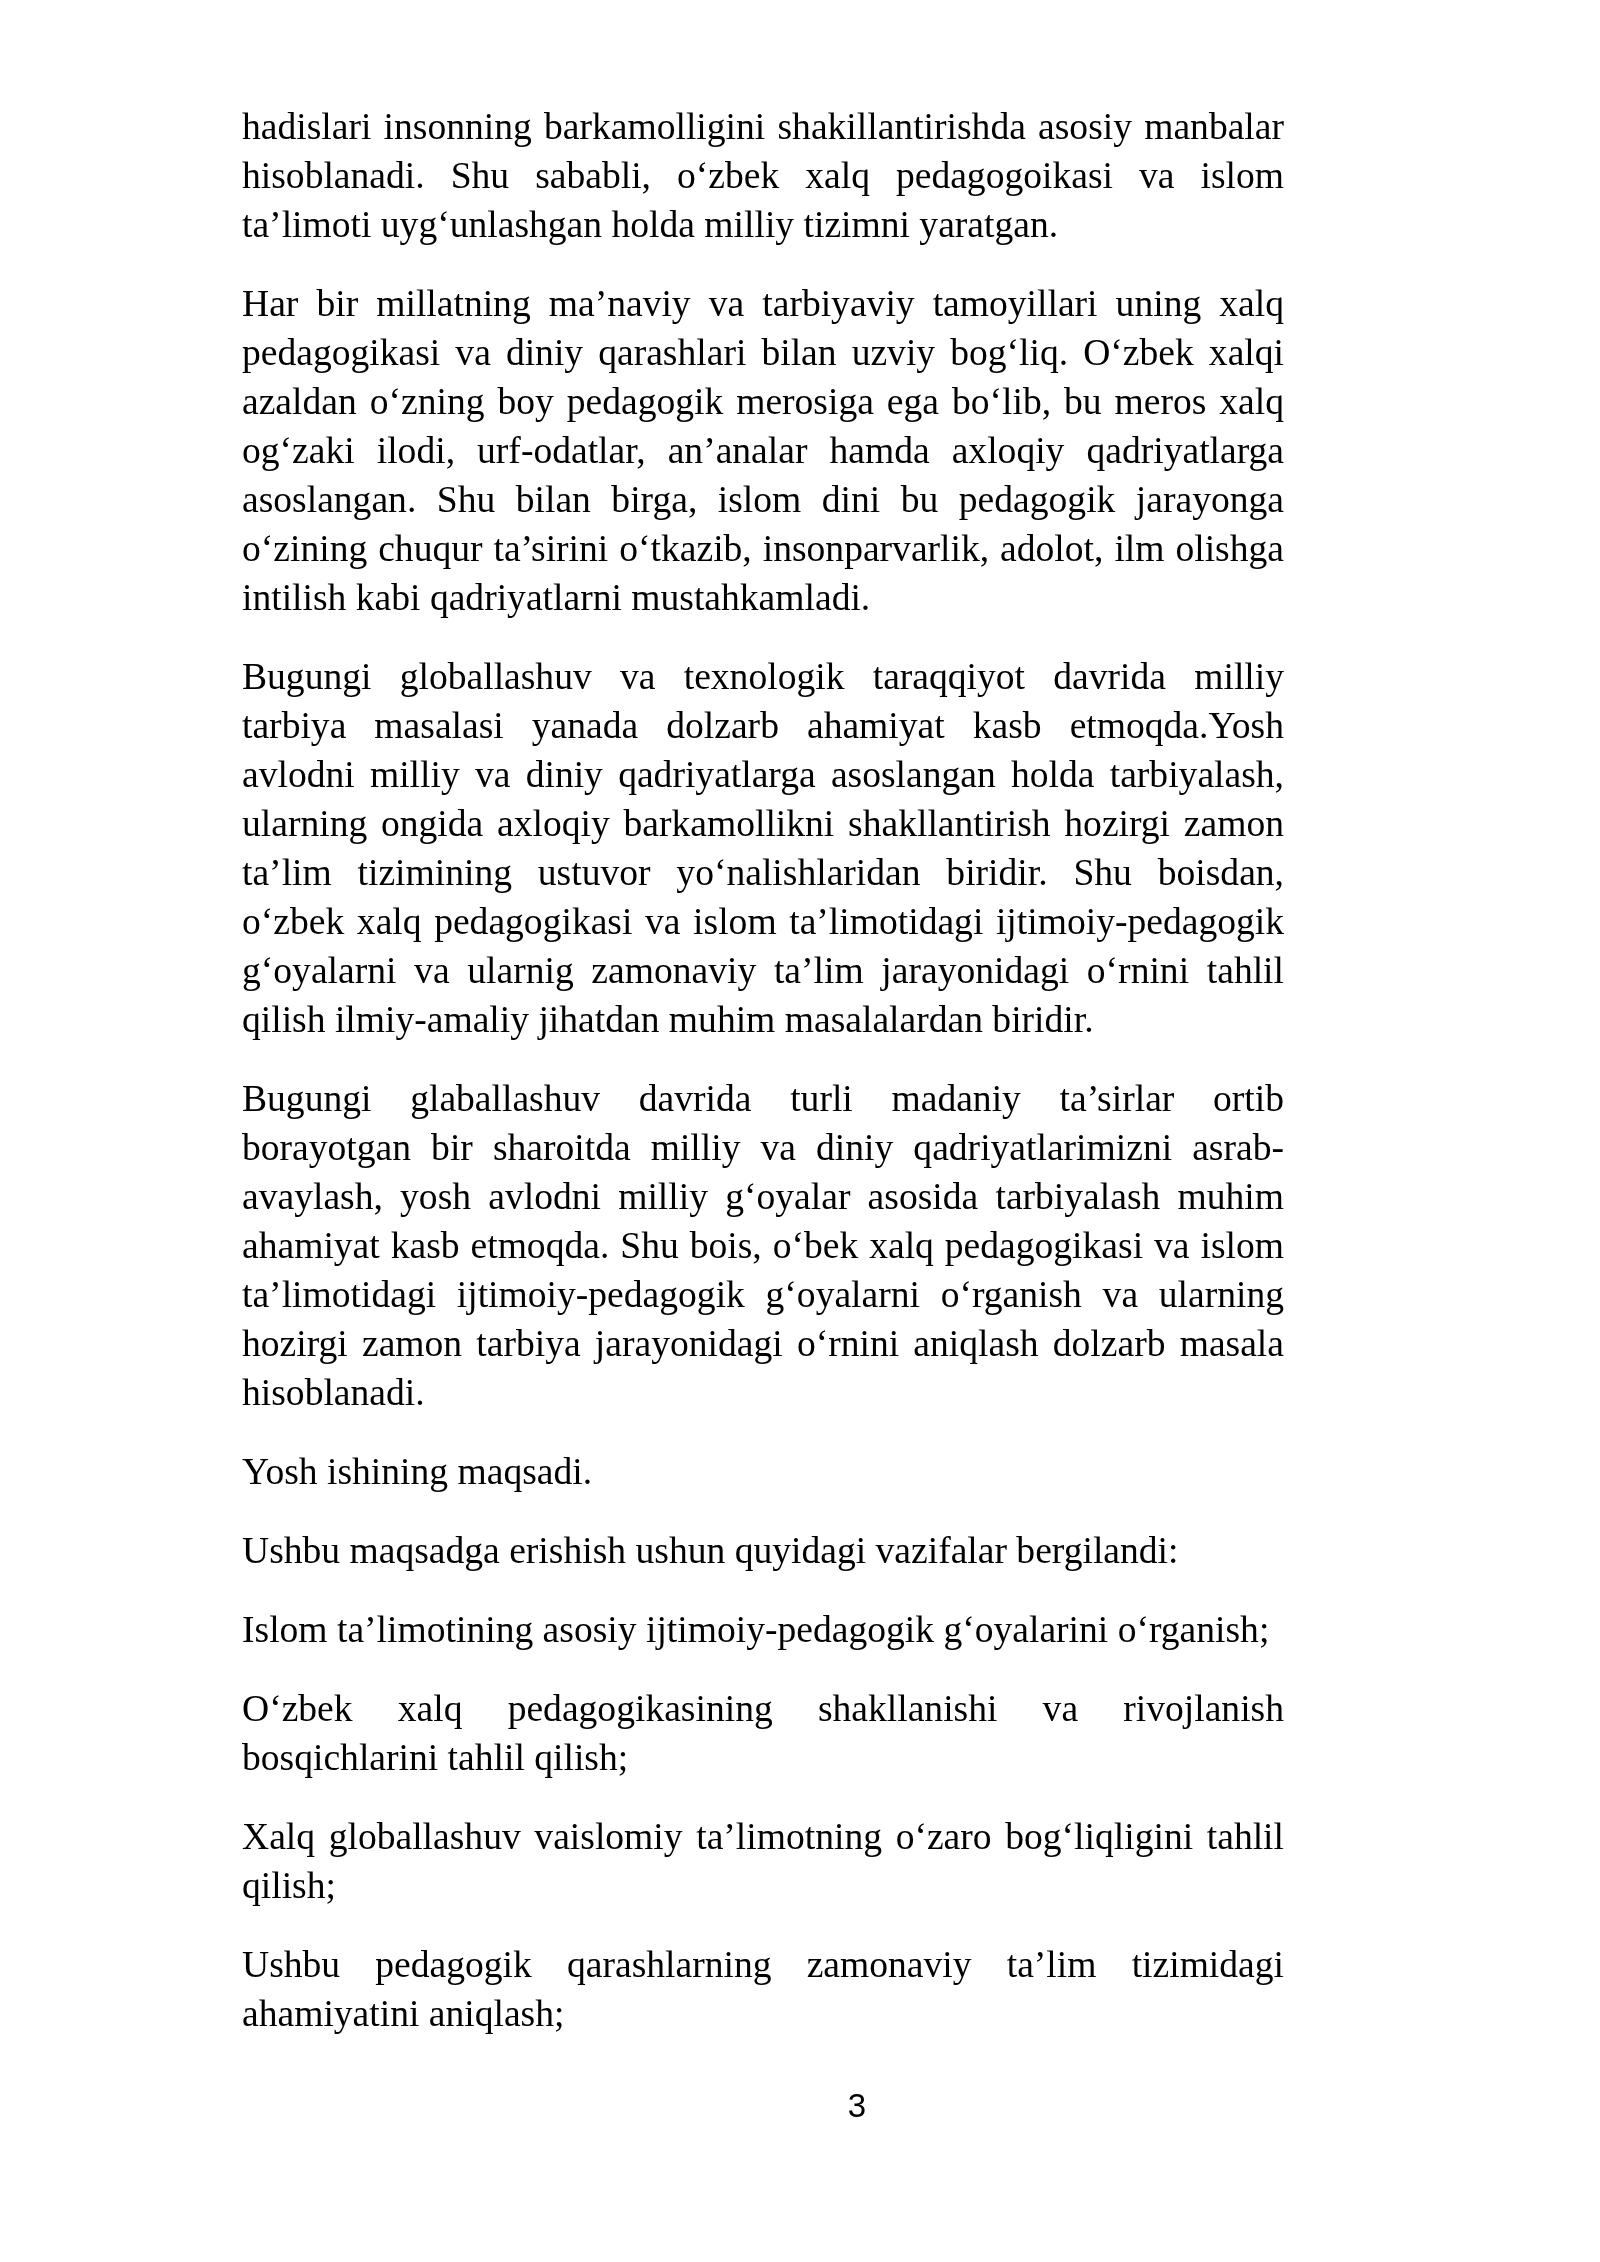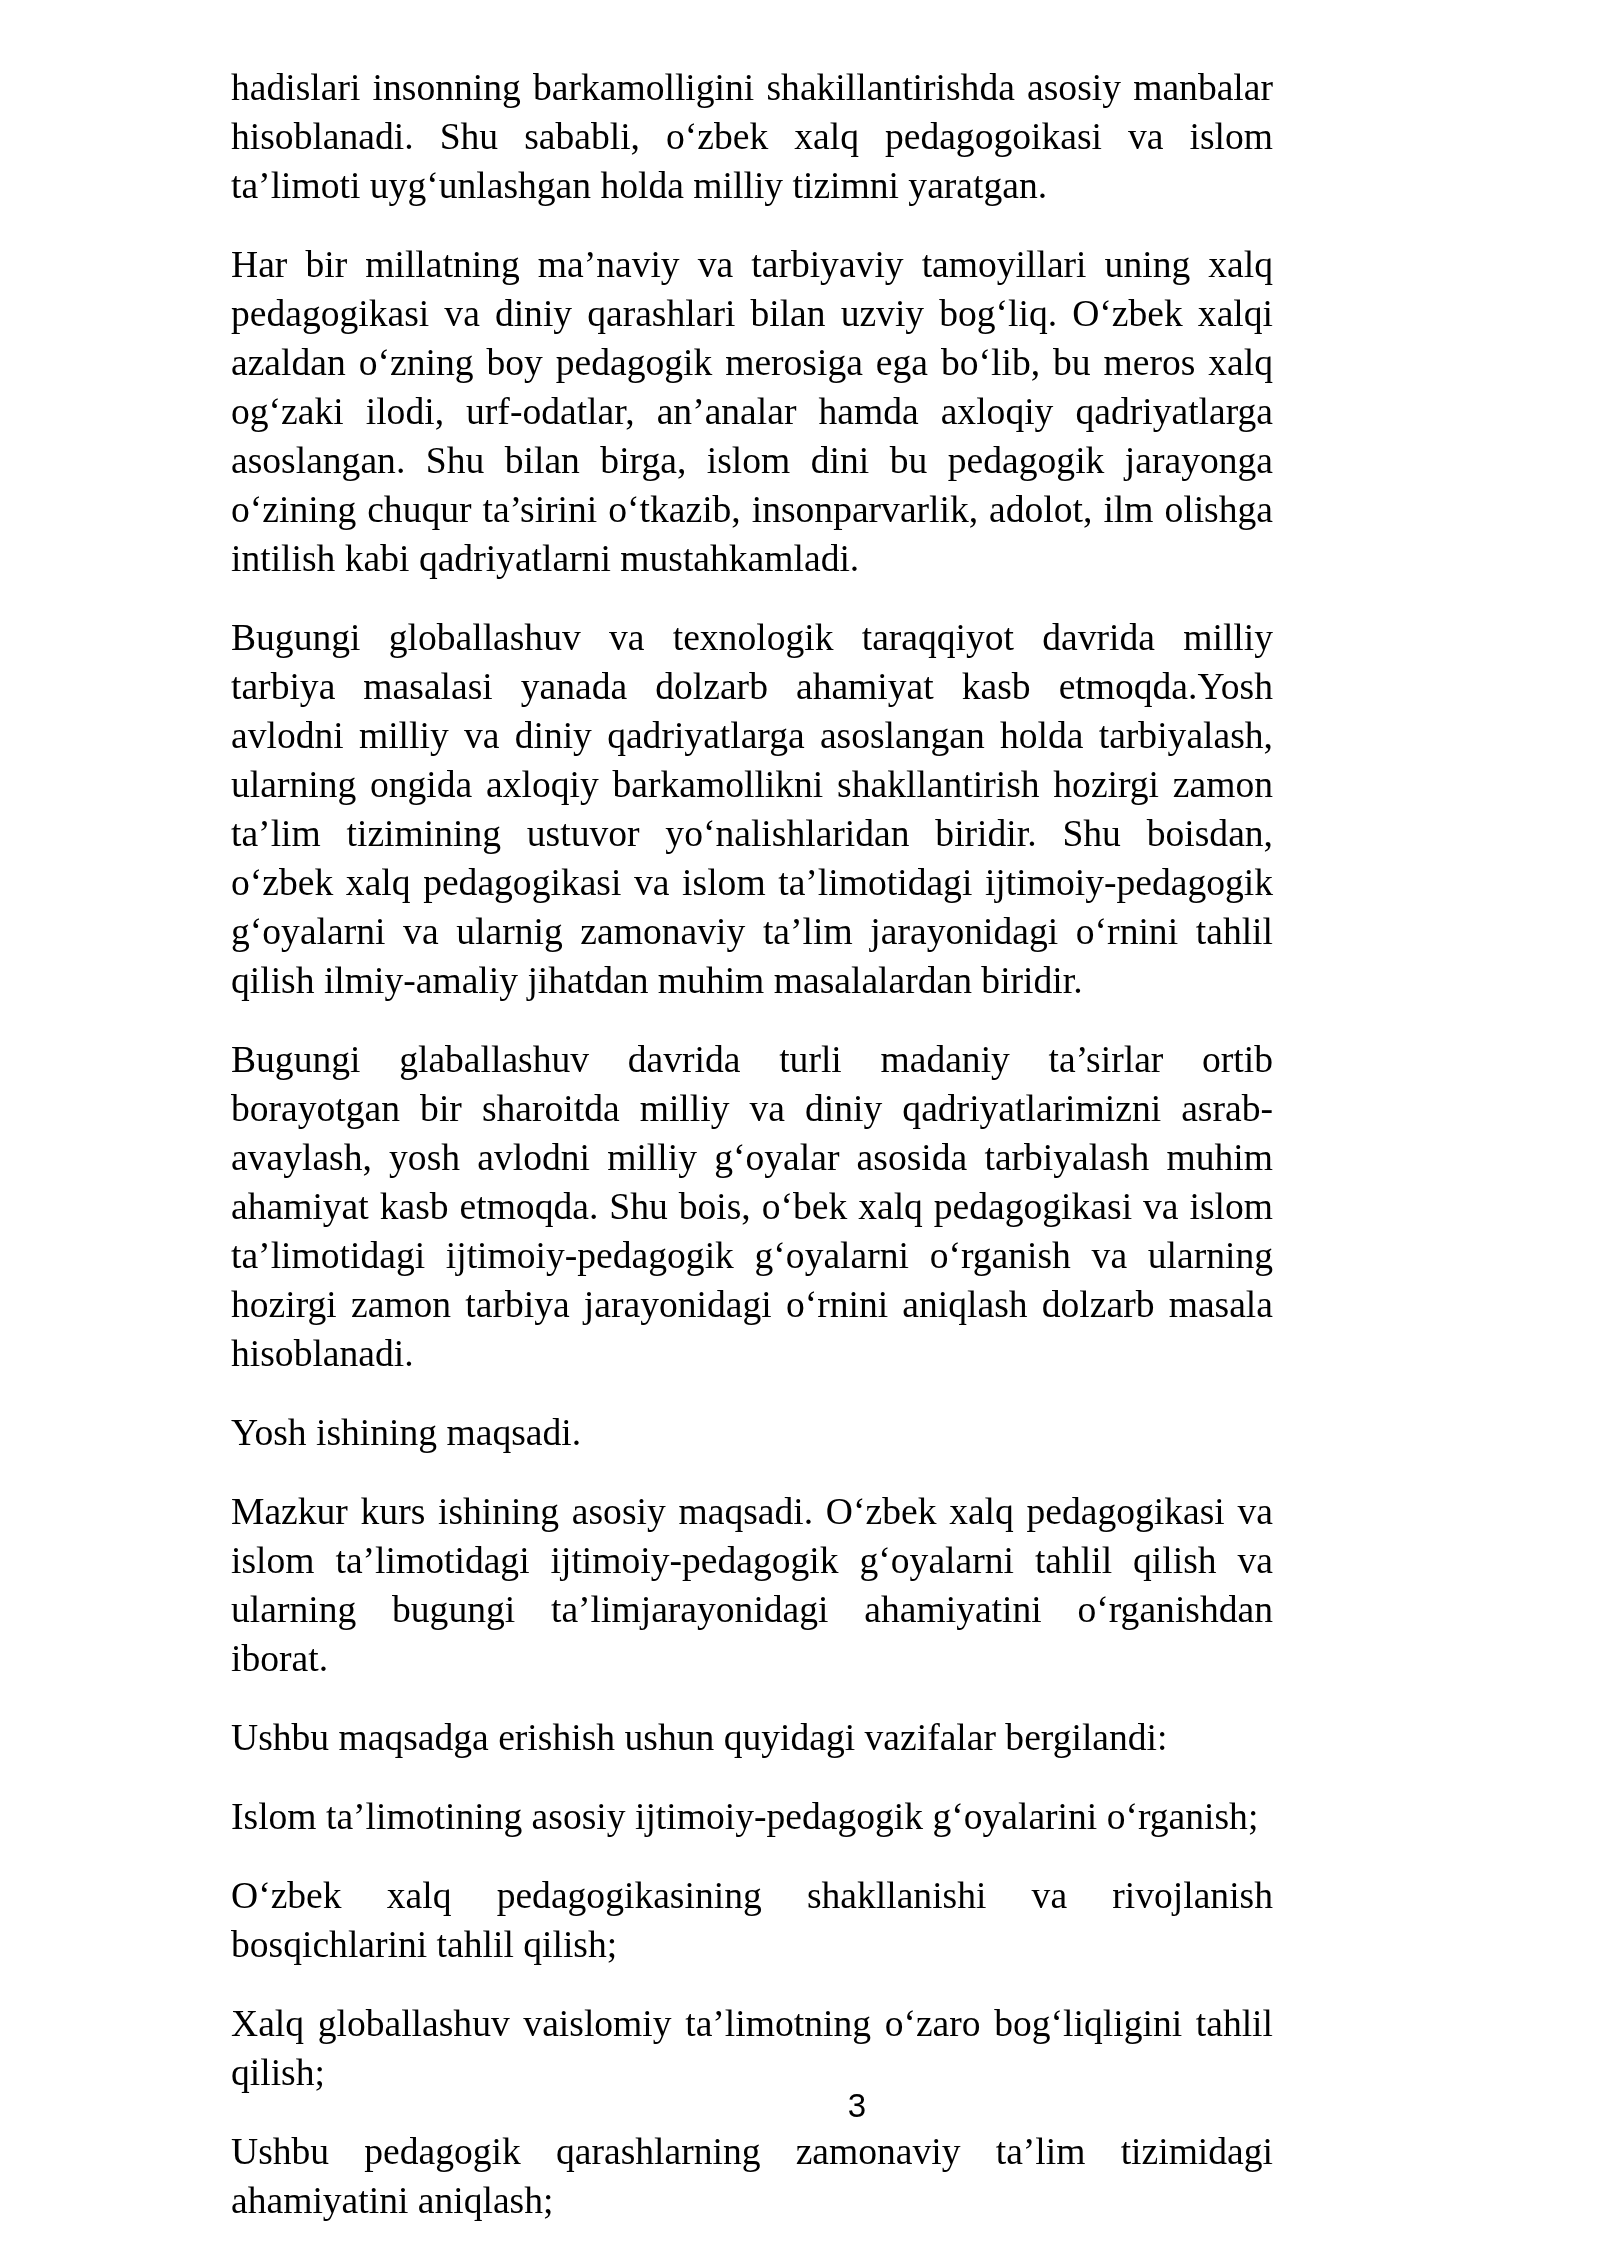--- a/index.html
+++ b/index.html
@@ -11,24 +11,24 @@
     width: 1600px;
     height: 2262px;
     position: relative;
     overflow: hidden;
     font-family: "Liberation Serif", serif;
     color: #000000;
   }
   .page-content {
     position: absolute;
     top: 0;
-    left: 3px;
+    left: 14px;
     width: 1384px;
     box-sizing: border-box;
-    padding: 63px 114px 0 228px;
+    padding: 102px 114px 0 228px;
   }
   p.para {
     margin: 0 0 30px 0;
     font-size: 37.6px;
     line-height: 49px;
     text-align: justify;
     text-justify: inter-word;
   }
   .b {
     font-weight: normal;
@@ -53,21 +53,20 @@
   <p class="para"><span>hadislari insonning barkamolligini shakillantirishda asosiy manbalar hisoblanadi. Shu sababli, o‘zbek xalq pedagogoikasi va islom ta’limoti uyg‘unlashgan holda milliy tizimni yaratgan.</span></p>
 
   <p class="para"><span>Har bir millatning ma’naviy va tarbiyaviy tamoyillari uning xalq pedagogikasi va diniy qarashlari bilan uzviy bog‘liq. O‘zbek xalqi azaldan o‘zning boy pedagogik merosiga ega bo‘lib, bu meros xalq og‘zaki ilodi, urf-odatlar, an’analar hamda axloqiy qadriyatlarga asoslangan. Shu bilan birga, islom dini bu pedagogik jarayonga o‘zining chuqur ta’sirini o‘tkazib, insonparvarlik, adolot, ilm olishga intilish kabi qadriyatlarni mustahkamladi.</span></p>
 
   <p class="para"><span>Bugungi globallashuv va texnologik taraqqiyot davrida milliy tarbiya masalasi yanada dolzarb ahamiyat kasb etmoqda.Yosh avlodni milliy va diniy qadriyatlarga asoslangan holda tarbiyalash, ularning ongida axloqiy barkamollikni shakllantirish hozirgi zamon ta’lim tizimining ustuvor yo‘nalishlaridan biridir. Shu boisdan, </span><span class="b">o‘zbek xalq pedagogikasi va islom ta’limotidagi ijtimoiy-pedagogik g‘oyalarni va ularnig zamonaviy ta’lim jarayonidagi o‘rnini tahlil qilish</span><span> ilmiy-amaliy jihatdan muhim masalalardan biridir.</span></p>
 
   <p class="para"><span>Bugungi glaballashuv davrida turli madaniy ta’sirlar ortib borayotgan bir sharoitda milliy va diniy qadriyatlarimizni asrab-avaylash, yosh avlodni milliy g‘oyalar asosida tarbiyalash muhim ahamiyat kasb etmoqda. Shu bois, o‘bek xalq pedagogikasi va islom ta’limotidagi ijtimoiy-pedagogik g‘oyalarni o‘rganish va ularning hozirgi zamon tarbiya jarayonidagi o‘rnini aniqlash dolzarb masala hisoblanadi.</span></p>
 
   <p class="para"><span class="b">Yosh ishining maqsadi.</span></p>
 
-  <p class="para"><span>Mazkur kurs ishining asosiy maqsadi. </span><span class="b">O‘zbek xalq pedagogikasi va islom ta’limotidagi ijtimoiy-pedagogik g‘oyalarni tahlil qilish va ularning bugungi ta’limjarayonidagi ahamiyatini o‘rganish</span><span>dan iborat.</span></p>
 
   <p class="para"><span>Ushbu maqsadga erishish ushun quyidagi vazifalar bergilandi:</span></p>
 
   <p class="para"><span>Islom ta’limotining asosiy ijtimoiy-pedagogik g‘oyalarini o‘rganish;</span></p>
 
   <p class="para"><span>O‘zbek xalq pedagogikasining shakllanishi va rivojlanish bosqichlarini tahlil qilish;</span></p>
 
   <p class="para"><span>Xalq globallashuv vaislomiy ta’limotning o‘zaro bog‘liqligini tahlil qilish;</span></p>
 
   <p class="para"><span>Ushbu pedagogik qarashlarning zamonaviy ta’lim tizimidagi ahamiyatini aniqlash;</span></p>

